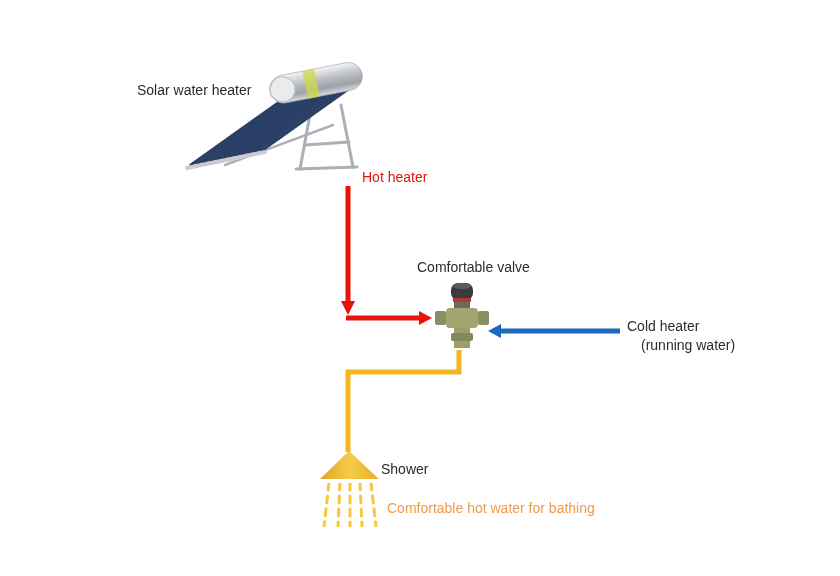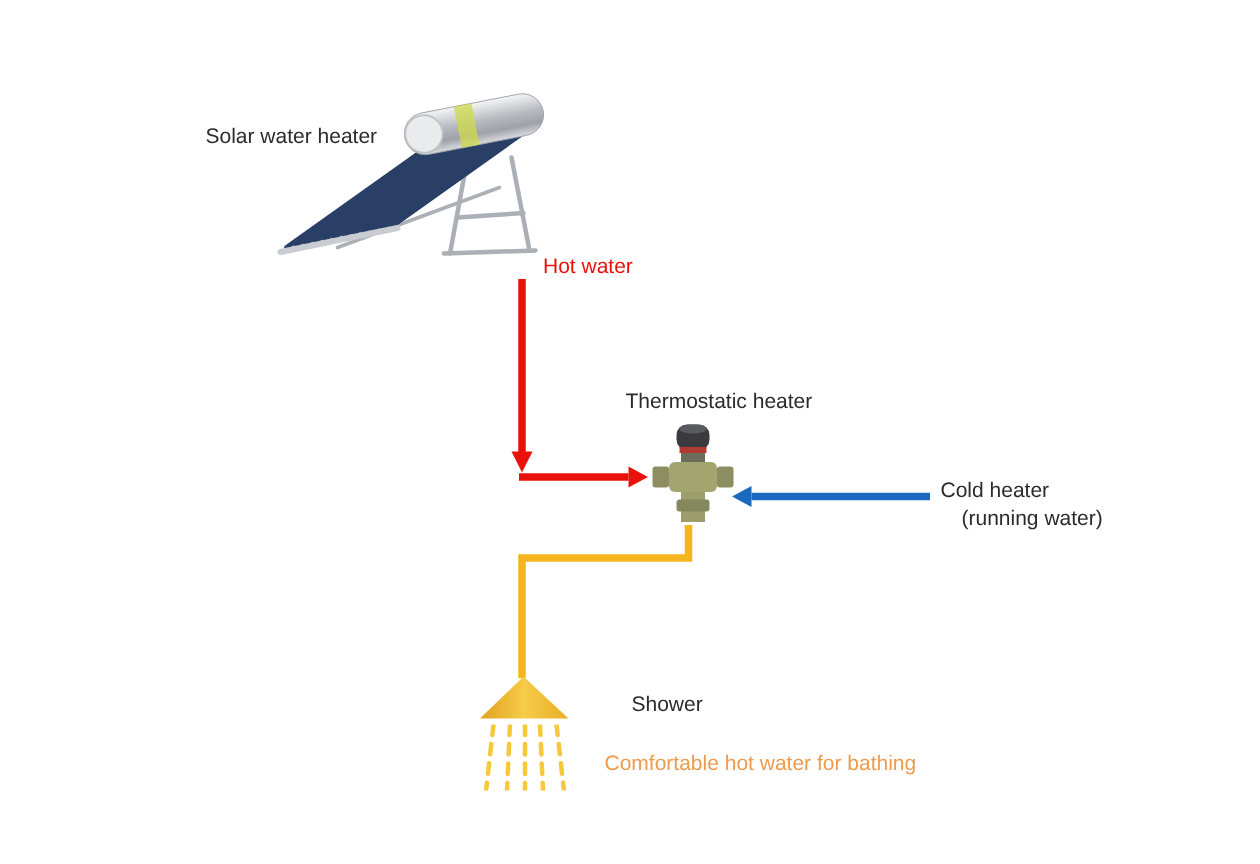--- a/index.html
+++ b/index.html
@@ -124,24 +124,24 @@
       <line x1="9" y1="0" x2="4" y2="44"></line>
       <line x1="20" y1="0" x2="18" y2="44"></line>
       <line x1="30" y1="0" x2="30" y2="44"></line>
       <line x1="40" y1="0" x2="42" y2="44"></line>
       <line x1="51" y1="0" x2="56" y2="44"></line>
     </g>
   </svg>
 
   <div class="label" style="left:137px;top:81px;">Solar water heater</div>
 
-  <div class="label hot" style="left:362px;top:168px;">Hot water</div>
+  <div class="label hot" style="left:362px;top:168px;">Hot heater</div>
 
-  <div class="label" style="left:417px;top:258px;">Thermostatic heater</div>
+  <div class="label" style="left:417px;top:258px;">Comfortable valve</div>
 
   <div class="label" style="left:627px;top:317px;">Cold heater</div>
   <div class="label" style="left:641px;top:336px;">(running water)</div>
 
-  <div class="label" style="left:381px;top:460px;margin-left:40px;">Shower</div>
+  <div class="label" style="left:381px;top:460px;">Shower</div>
 
-  <div class="label comfort" style="left:387px;top:499px;margin-left:16px;">Comfortable hot water for bathing</div>
+  <div class="label comfort" style="left:387px;top:499px;">Comfortable hot water for bathing</div>
 
 </div>
 
 </body></html>

